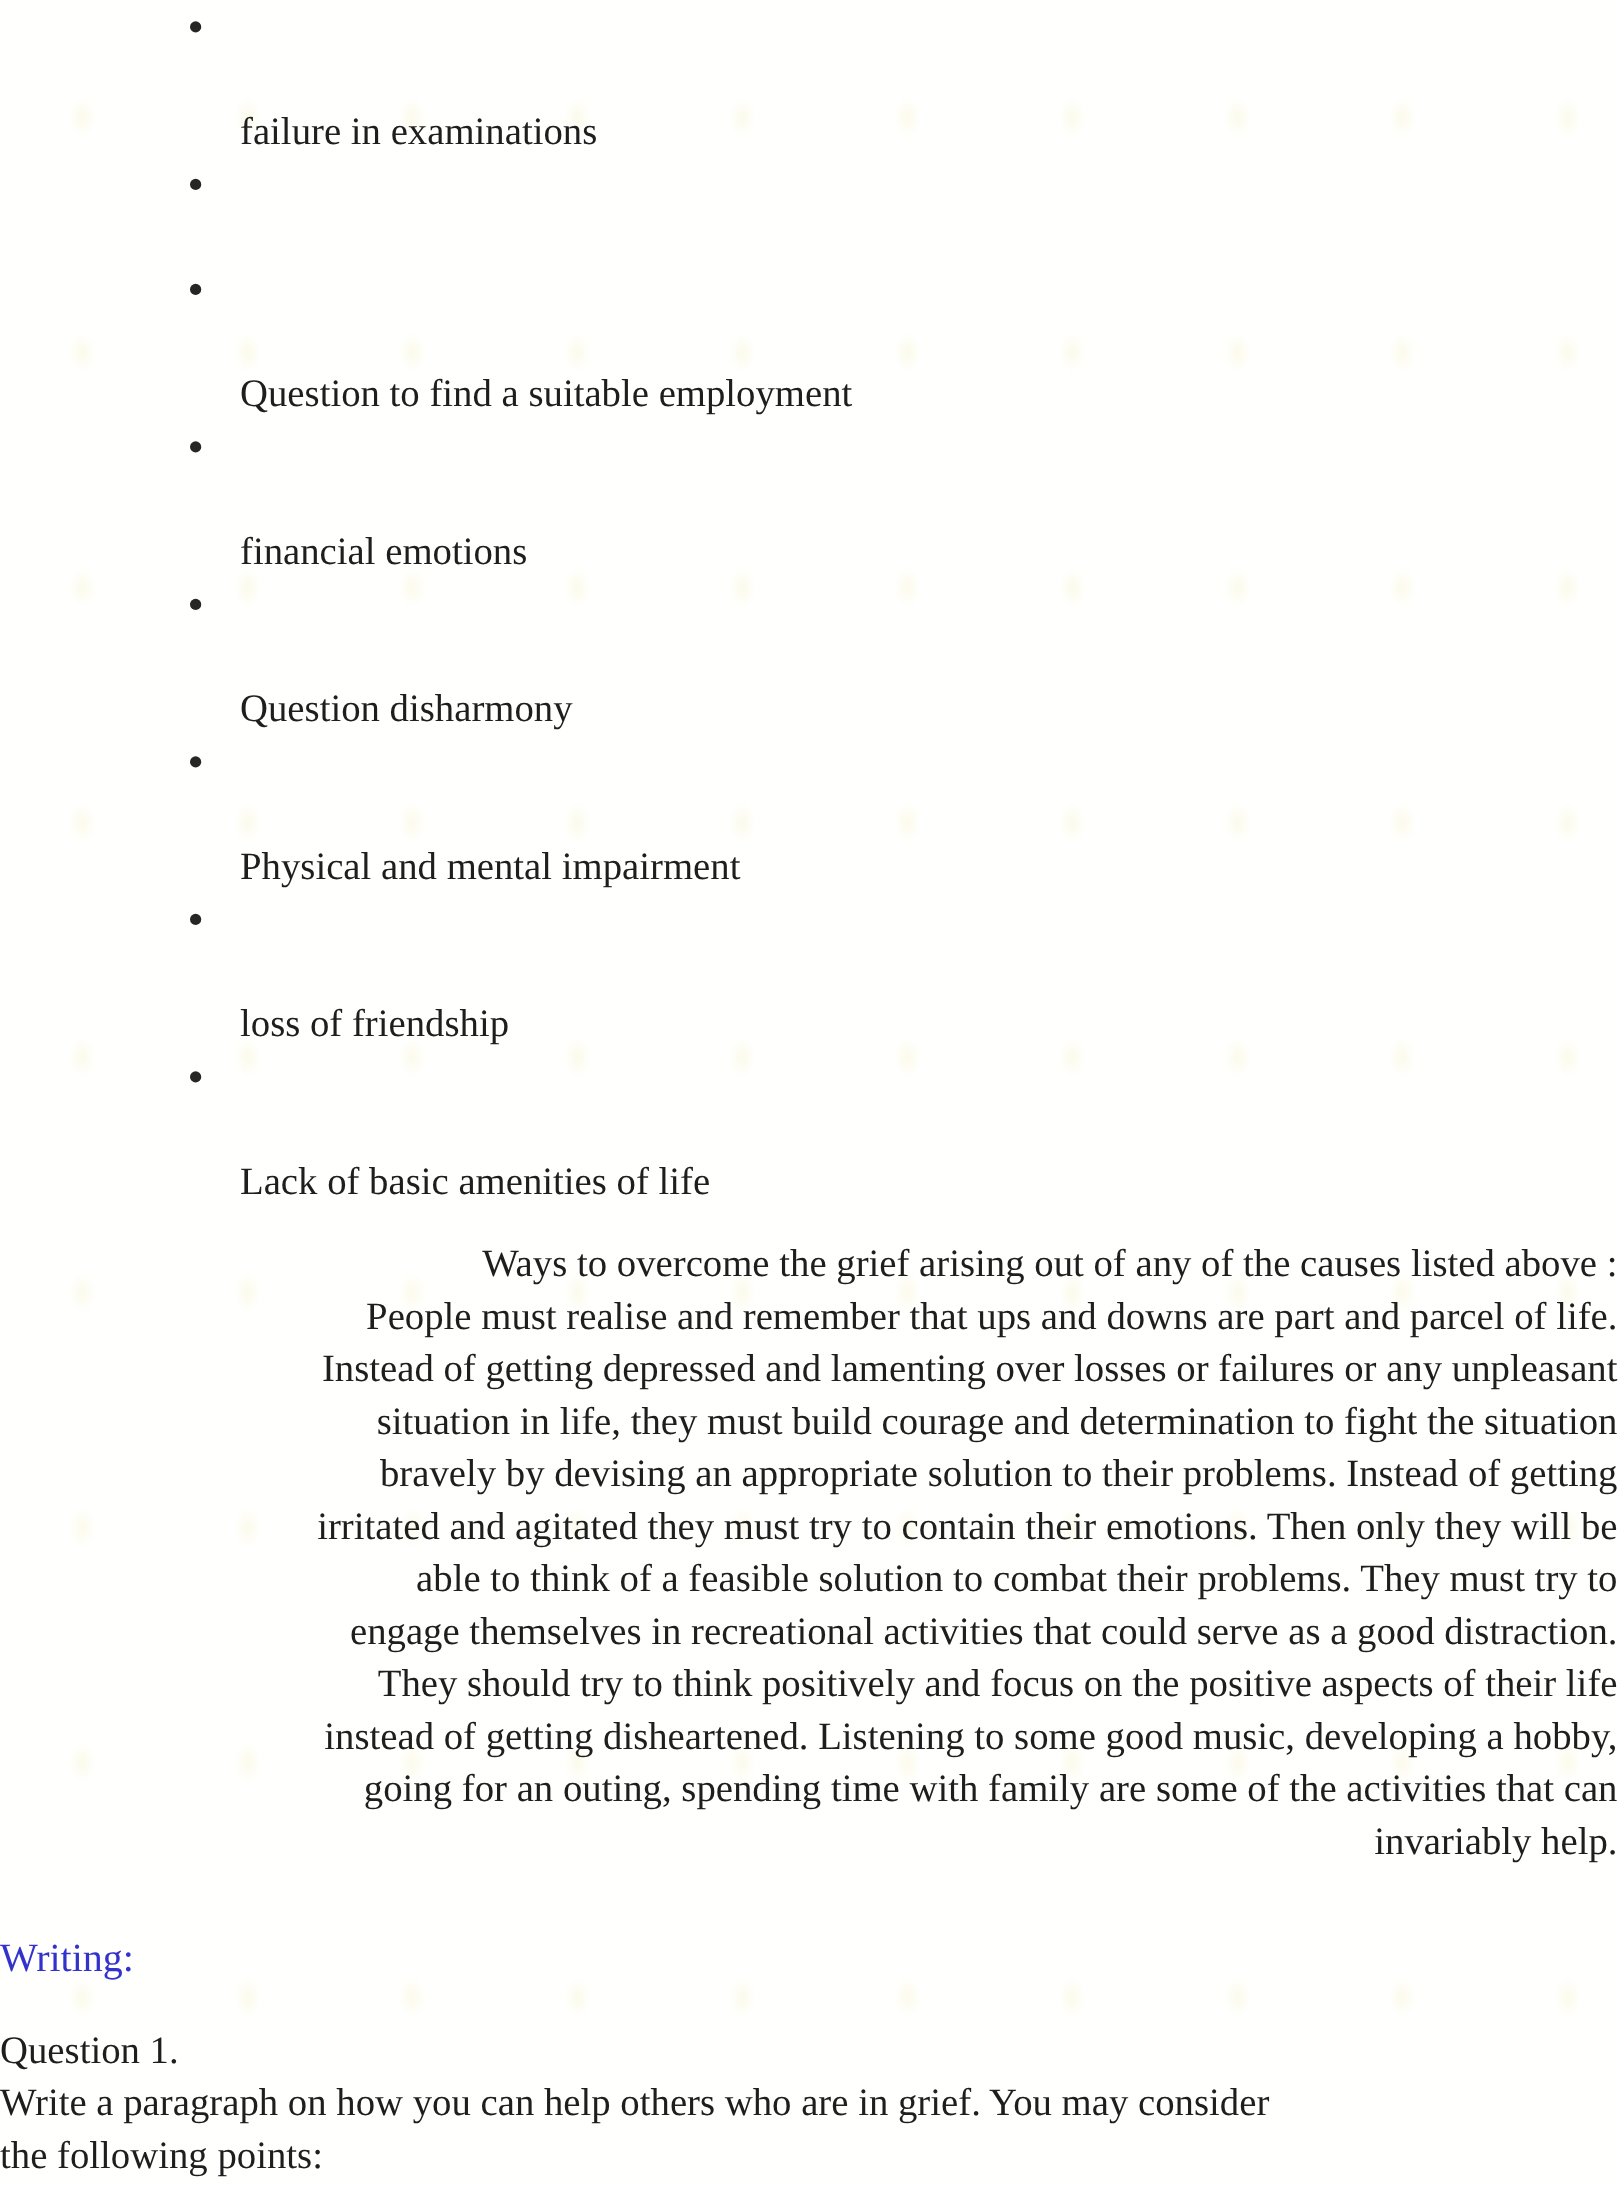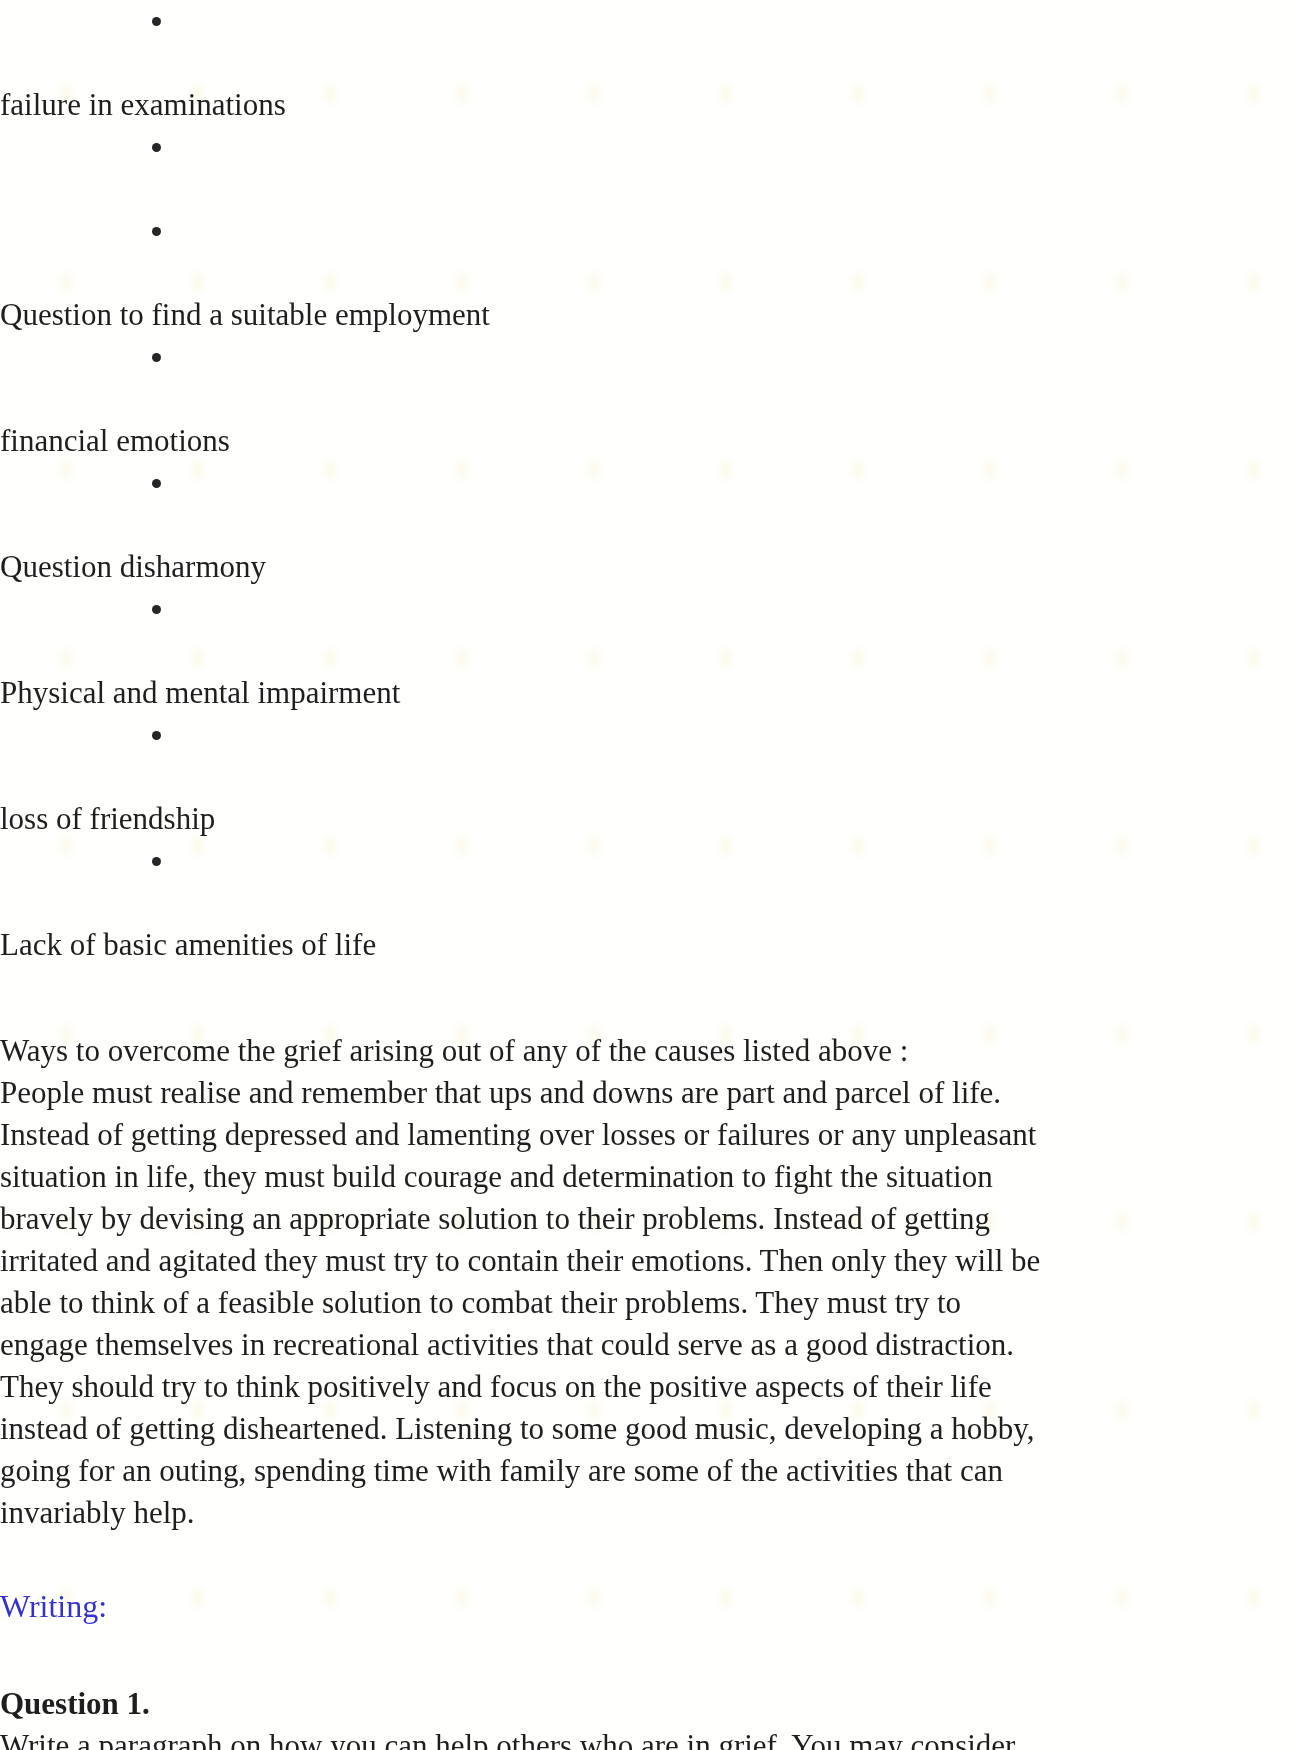--- a/index.html
+++ b/index.html
@@ -14,34 +14,34 @@
     position:relative;
   }
   .watermark {
     position:absolute; inset:0;
     background-image:radial-gradient(ellipse 16px 24px at center, rgba(249,245,214,0.45), rgba(255,255,255,0) 70%);
     background-size:132px 188px;
     pointer-events:none;
   }
   .page { position:relative; width:1294px; }
   .bullet-list { list-style:none; }
-  .bullet-item { position:relative; white-space:pre-line; }
+  .bullet-item { position:relative; padding-left:192px; white-space:pre-line; }
   .dot {
     position:absolute; left:152px; top:17px;
     width:9px; height:9px; border-radius:50%;
     background:#262626;
   }
   .para { white-space:pre-line; }
-  .sec-overcome { margin-top:64px; }
+  .sec-overcome { margin-top:24px;text-align:right; }
   .writing-heading {
     font-size:32px; font-weight:normal;
     color:#3333cc;
     margin-top:51px;
   }
-  .q-label { font-weight:bold; margin-top:56px; }
+  .q-label { font-weight:normal; margin-top:32px; }
 </style>
 </head>
 <body>
 
 <div class="watermark"></div>
 
 <div class="page">
 
   <ul class="bullet-list">
   <li class="bullet-item">

